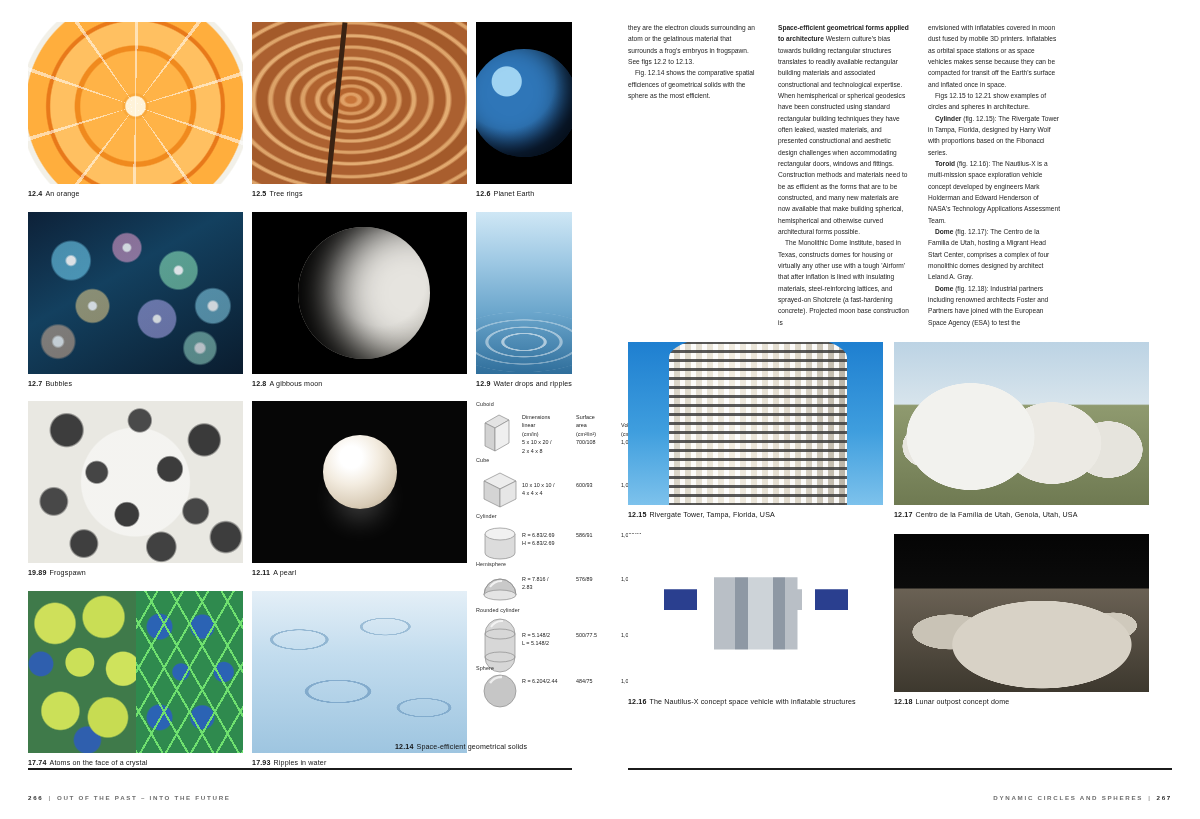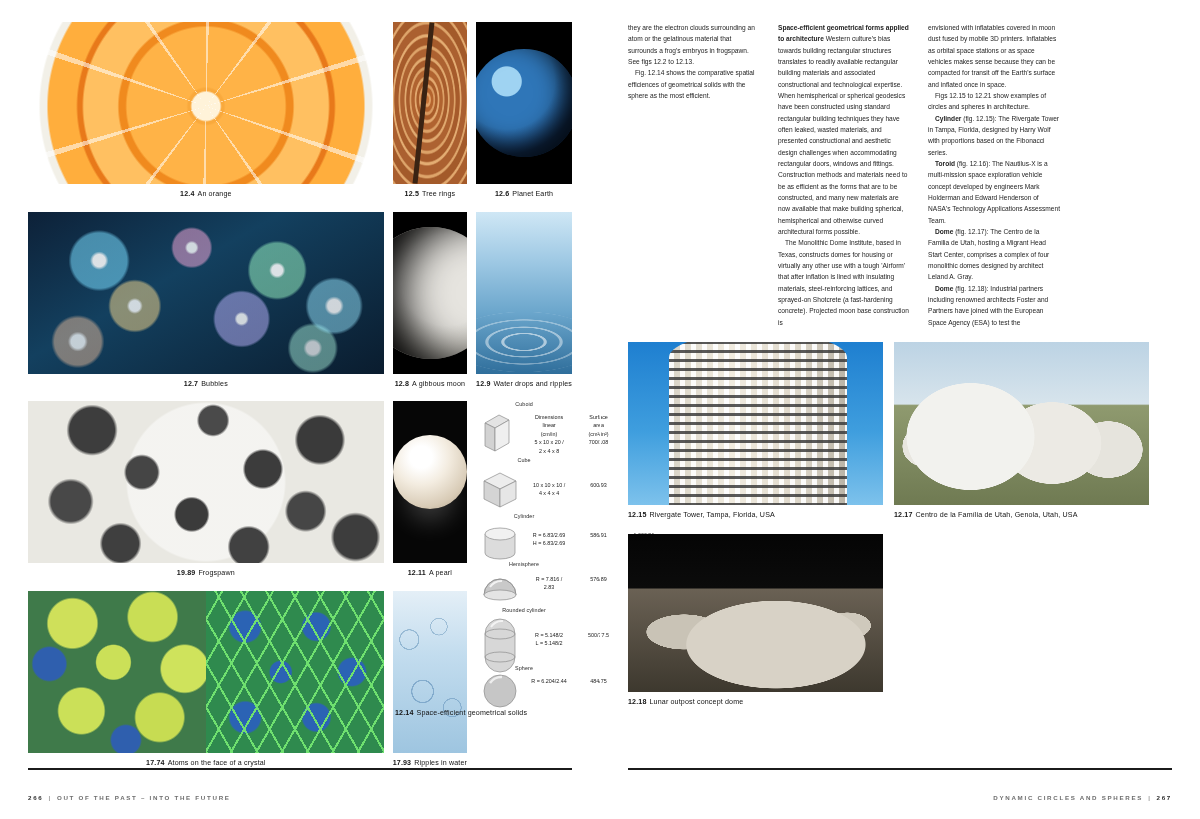--- a/index.html
+++ b/index.html
@@ -15,24 +15,23 @@
   .page-left { width: 600px; padding: 22px 28px 0 28px; }
   .page-right { width: 600px; padding: 22px 28px 0 28px; }
   .gutter {
     position: absolute; left: 600px; top: 0; width: 1px; height: 819px;
     background: #ffffff;
   }
 
   
   .fig-grid {
     display: grid;
-    grid-template-columns: repeat(1, 1fr);
+    grid-template-columns: repeat(2, 1fr);
     column-gap: 9px;
     row-gap: 0px;
-    text-align: center;
   }
   .fig { width: 100%; }
   .fig-img {
     width: 100%; height: 162px;
     overflow: hidden; position: relative;
     background: #d8d8d8;
   }
   .cap {
     font-size: 7.1px; letter-spacing: .15px;
     padding: 6px 0 13px 0; color: #121212;
@@ -514,21 +513,21 @@
       <div class="fig" style="grid-row:4; grid-column:2;">
         <div class="fig-img">
             <div class="ripples"></div>
           </div>
         <div class="cap">
           <b>17.93</b><span>Ripples in water</span>
         </div>
       </div>
     </div>
 
-    <div style="position:absolute; left:395px; top:703px; width:180px;" class="cap">
+    <div style="position:absolute; left:395px; top:737px; width:180px;" class="cap">
       <b>12.14</b><span>Space-efficient geometrical solids</span>
     </div>
 
     <div style="position:absolute; left:28px; right:28px; top:758px;" class="rule"></div>
 
     <div class="footer footer-left">
       <span class="pg">266</span><span class="sep">|</span><span>OUT OF THE PAST – INTO THE FUTURE</span>
     </div>
   </div>
 
@@ -573,20 +572,28 @@
           </div>
         <div class="cap">
           <b>12.17</b><span>Centro de la Família de Utah, Genola, Utah, USA</span>
         </div>
       </div>
     </div>
 
     <div class="rfigs" style="margin-top:2px;">
       <div class="rfig-col">
         <div class="rimg" style="height:158px;">
+            <div class="nautilus"></div>
+          </div>
+        <div class="cap">
+          <b>12.16</b><span>The Nautilus-X concept space vehicle with inflatable structures</span>
+        </div>
+      </div>
+      <div class="rfig-col">
+        <div class="rimg" style="height:158px;">
             <div class="lunar"></div>
           </div>
         <div class="cap">
           <b>12.18</b><span>Lunar outpost concept dome</span>
         </div>
       </div>
     </div>
 
     <div style="position:absolute; left:28px; right:28px; top:758px;" class="rule"></div>
 

